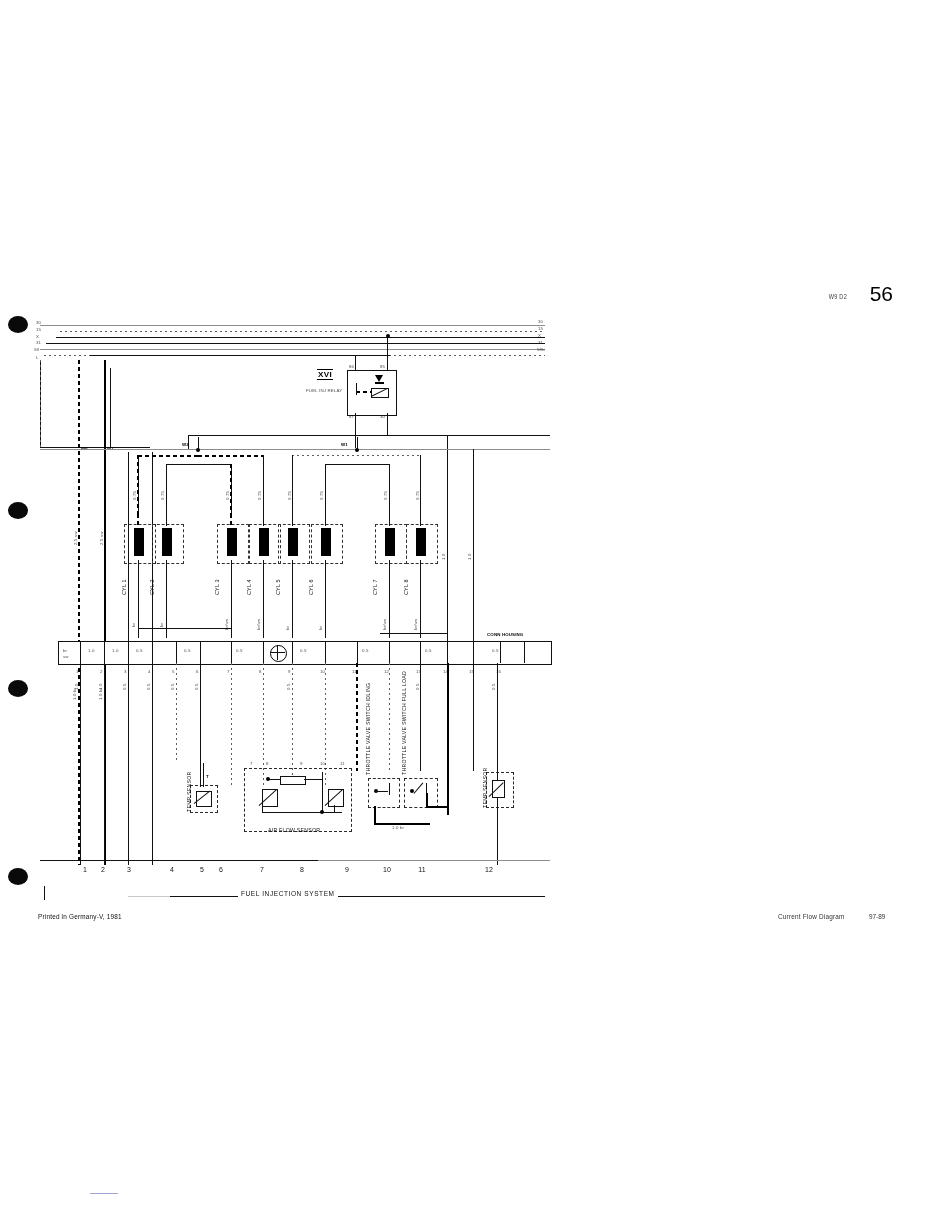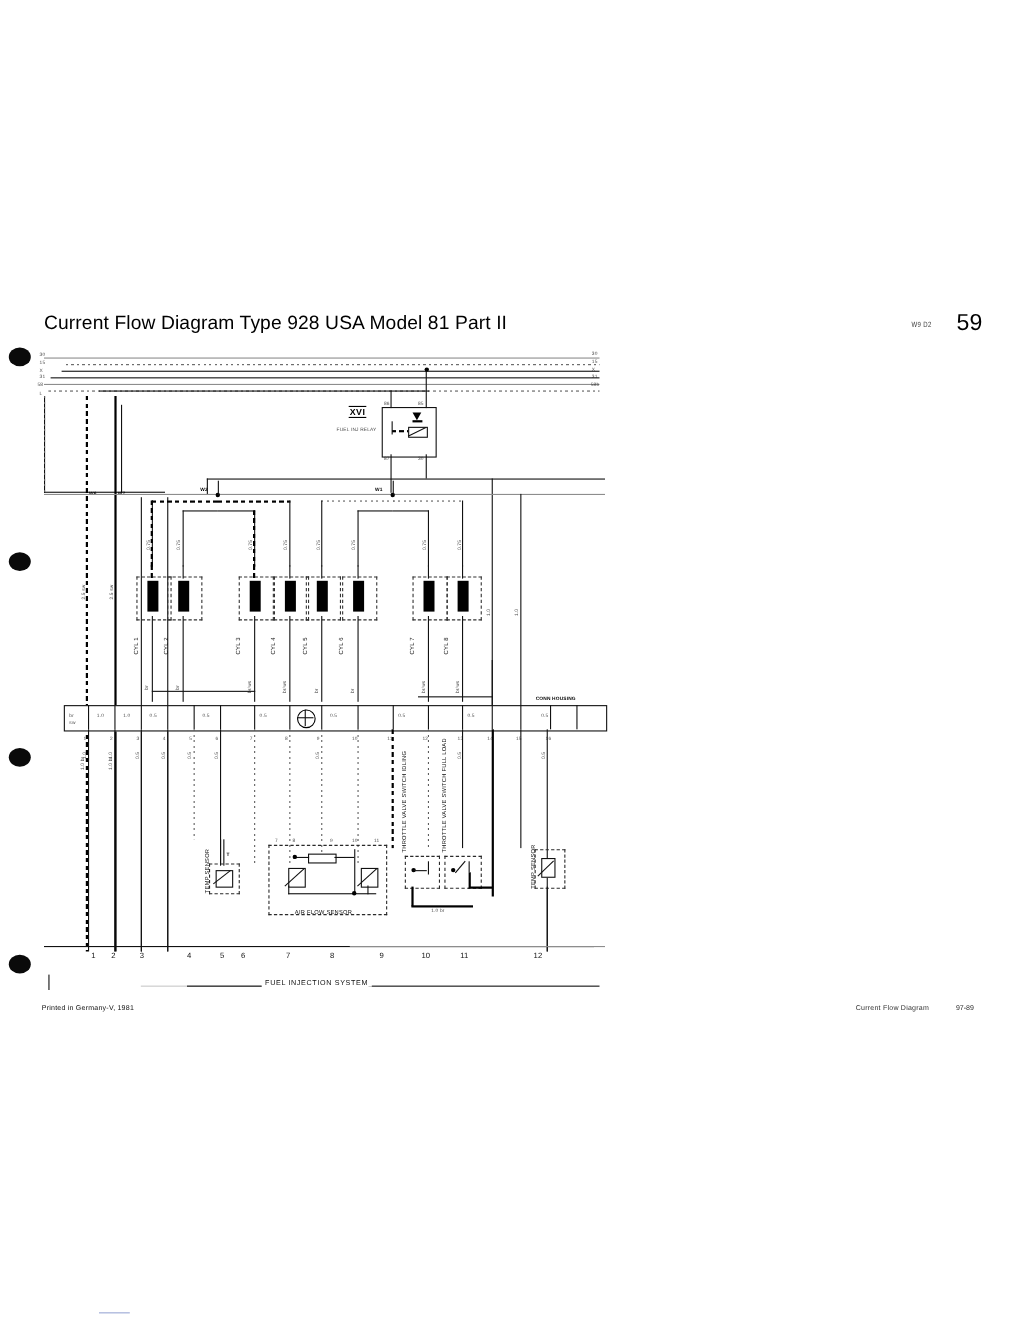--- a/index.html
+++ b/index.html
@@ -129,23 +129,22 @@
 </head>
 <body>
 
 <div class="page">
 
   <div class="punch" style="top:316px"></div>
   <div class="punch" style="top:502px"></div>
   <div class="punch" style="top:680px"></div>
   <div class="punch" style="top:868px"></div>
 
-  <div id="doc-title">Current Flow Diagram Type 928  USA   Model  81  Part II</div>
   <div id="header-code">W9 D2</div>
-  <div id="page-number">59</div>
+  <div id="page-number">56</div>
 
   <div>
     <div class="hg" style="left:40px;top:325px;width:505px;"></div>
     <div class="dotH" style="left:60px;top:331px;width:485px;"></div>
     <div class="h" style="left:56px;top:337px;width:489px;"></div>
     <div class="h" style="left:46px;top:343px;width:499px;"></div>
     <div class="hg" style="left:40px;top:349px;width:505px;"></div>
     <div class="dotH" style="left:44px;top:355px;width:501px;"></div>
     <div class="h" style="left:90px;top:355px;width:300px;"></div>
   </div>

